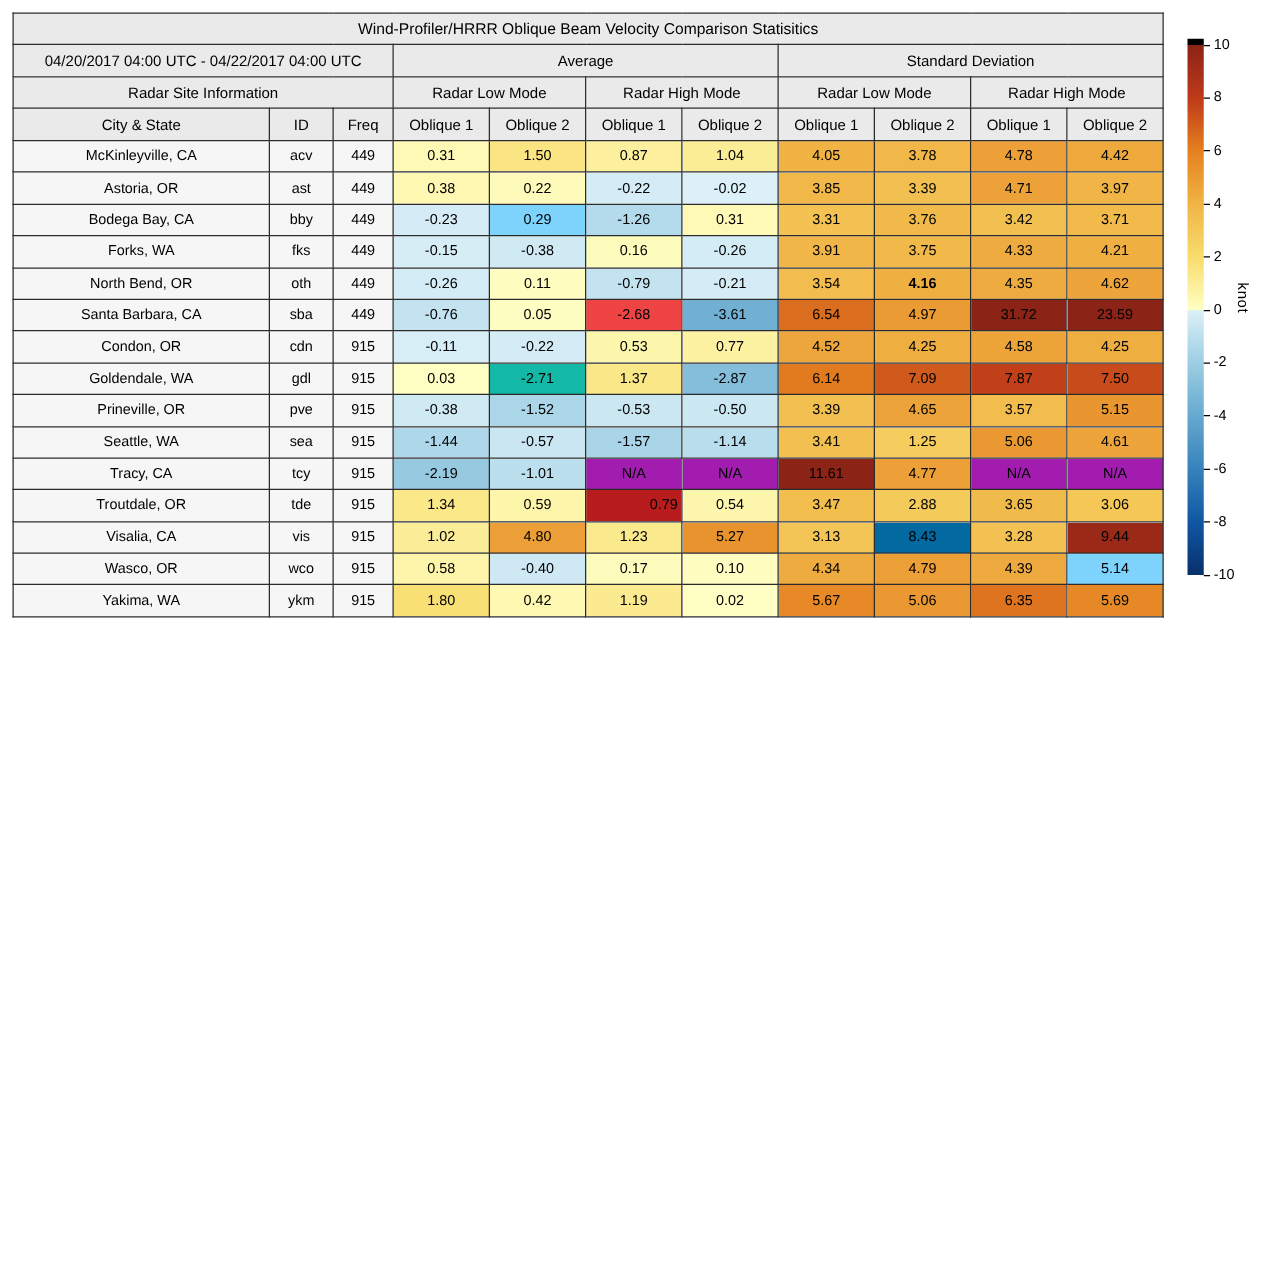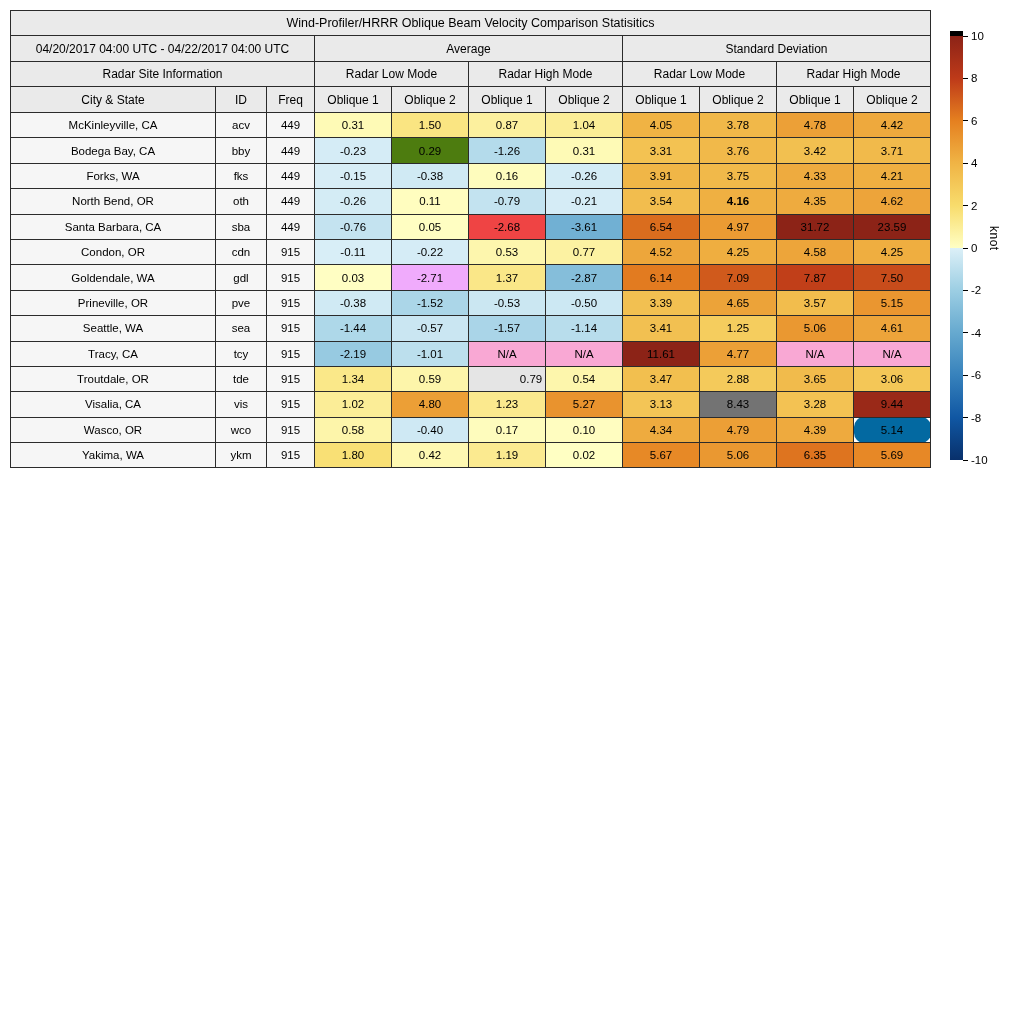--- a/index.html
+++ b/index.html
@@ -29,21 +29,21 @@
   }
   tr.r-title  { height: 25px; }
   tr.r-group  { height: 26px; margin-top: 38px; }
   tr.r-mode   { height: 25px; }
   tr.r-cols   { height: 26px; }
   tr.r-data   { height: 25.4px; }
   .hdr  { background: #eaeaea; font-size: 12px; }
   .titlecell { background: #eaeaea; font-size: 12.5px; }
   .lblcell { background: #f6f6f6; font-size: 11.5px; }
   .valcell { font-size: 11.5px; }
-  .nacell  { background: #f9a8d4; font-size: 11.5px; }
+  .nacell  { background: #a21caf; font-size: 11.5px; }
 
   
   #colorbar-area { position: absolute; left: 950px; top: 31px; width: 74px; height: 434px; }
   #colorbar-overcap { position: absolute; left: 0; top: 0; width: 13px; height: 5px; }
   #colorbar-gradient { position: absolute; left: 0; top: 5px; width: 13px; height: 424px; }
   .cb-tick {
     position: absolute; left: 13px; width: 5px; height: 1px; background: #000;
   }
   .cb-ticklabel {
     position: absolute; left: 21px; width: 40px; height: 16px;
@@ -112,25 +112,38 @@
           <td class="valcell" style="background: rgb(254, 250, 182);">0.31</td>
           <td class="valcell" style="background: rgb(250, 229, 130);">1.50</td>
           <td class="valcell" style="background: rgb(252, 240, 158);">0.87</td>
           <td class="valcell" style="background: rgb(251, 237, 150);">1.04</td>
           <td class="valcell" style="background: rgb(240, 179, 68);">4.05</td>
           <td class="valcell" style="background: rgb(241, 184, 73);">3.78</td>
           <td class="valcell" style="background: rgb(236, 160, 55);">4.78</td>
           <td class="valcell" style="background: rgb(238, 169, 61);">4.42</td>
         </tr>
         <tr class="r-data">
+          <td class="lblcell">Astoria, OR</td>
+          <td class="lblcell">ast</td>
+          <td class="lblcell">449</td>
+          <td class="valcell" style="background: rgb(254, 248, 179);">0.38</td>
+          <td class="valcell" style="background: rgb(254, 251, 186);">0.22</td>
+          <td class="valcell" style="background: rgb(213, 236, 246);">-0.22</td>
+          <td class="valcell" style="background: rgb(219, 240, 248);">-0.02</td>
+          <td class="valcell" style="background: rgb(241, 183, 72);">3.85</td>
+          <td class="valcell" style="background: rgb(242, 192, 81);">3.39</td>
+          <td class="valcell" style="background: rgb(236, 162, 56);">4.71</td>
+          <td class="valcell" style="background: rgb(240, 181, 70);">3.97</td>
+        </tr>
+        <tr class="r-data">
           <td class="lblcell">Bodega Bay, CA</td>
           <td class="lblcell">bby</td>
           <td class="lblcell">449</td>
           <td class="valcell" style="background: rgb(213, 236, 246);">-0.23</td>
-          <td class="valcell" style="background: #4d7c0f;">0.29</td>
+          <td class="valcell" style="background: #7dd3fc;">0.29</td>
           <td class="valcell" style="background: rgb(180, 219, 235);">-1.26</td>
           <td class="valcell" style="background: rgb(254, 250, 182);">0.31</td>
           <td class="valcell" style="background: rgb(243, 194, 82);">3.31</td>
           <td class="valcell" style="background: rgb(241, 185, 74);">3.76</td>
           <td class="valcell" style="background: rgb(242, 192, 80);">3.42</td>
           <td class="valcell" style="background: rgb(241, 186, 75);">3.71</td>
         </tr>
         <tr class="r-data">
           <td class="lblcell">Forks, WA</td>
           <td class="lblcell">fks</td>
@@ -181,21 +194,21 @@
           <td class="valcell" style="background: rgb(237, 166, 59);">4.52</td>
           <td class="valcell" style="background: rgb(239, 174, 64);">4.25</td>
           <td class="valcell" style="background: rgb(237, 165, 58);">4.58</td>
           <td class="valcell" style="background: rgb(239, 174, 64);">4.25</td>
         </tr>
         <tr class="r-data">
           <td class="lblcell">Goldendale, WA</td>
           <td class="lblcell">gdl</td>
           <td class="lblcell">915</td>
           <td class="valcell" style="background: rgb(255, 254, 195);">0.03</td>
-          <td class="valcell" style="background: #f0abfc;">-2.71</td>
+          <td class="valcell" style="background: #14b8a6;">-2.71</td>
           <td class="valcell" style="background: rgb(250, 231, 136);">1.37</td>
           <td class="valcell" style="background: rgb(133, 190, 218);">-2.87</td>
           <td class="valcell" style="background: rgb(226, 123, 32);">6.14</td>
           <td class="valcell" style="background: rgb(208, 90, 28);">7.09</td>
           <td class="valcell" style="background: rgb(193, 63, 25);">7.87</td>
           <td class="valcell" style="background: rgb(200, 76, 27);">7.50</td>
         </tr>
         <tr class="r-data">
           <td class="lblcell">Prineville, OR</td>
           <td class="lblcell">pve</td>
@@ -234,52 +247,52 @@
           <td class="valcell" style="background: rgb(236, 160, 55);">4.77</td>
           <td class="nacell">N/A</td>
           <td class="nacell">N/A</td>
         </tr>
         <tr class="r-data">
           <td class="lblcell">Troutdale, OR</td>
           <td class="lblcell">tde</td>
           <td class="lblcell">915</td>
           <td class="valcell" style="background: rgb(250, 232, 137);">1.34</td>
           <td class="valcell" style="background: rgb(253, 245, 170);">0.59</td>
-          <td class="valcell" style="background: #e5e5e5; padding-left: 48px;">0.79</td>
+          <td class="valcell" style="background: #b91c1c; padding-left: 48px;">0.79</td>
           <td class="valcell" style="background: rgb(253, 246, 172);">0.54</td>
           <td class="valcell" style="background: rgb(242, 191, 79);">3.47</td>
           <td class="valcell" style="background: rgb(244, 202, 91);">2.88</td>
           <td class="valcell" style="background: rgb(241, 187, 76);">3.65</td>
           <td class="valcell" style="background: rgb(244, 199, 87);">3.06</td>
         </tr>
         <tr class="r-data">
           <td class="lblcell">Visalia, CA</td>
           <td class="lblcell">vis</td>
           <td class="lblcell">915</td>
           <td class="valcell" style="background: rgb(251, 237, 151);">1.02</td>
           <td class="valcell" style="background: rgb(236, 159, 54);">4.80</td>
           <td class="valcell" style="background: rgb(251, 233, 142);">1.23</td>
           <td class="valcell" style="background: rgb(233, 147, 46); margin-left: 28px;">5.27</td>
           <td class="valcell" style="background: rgb(243, 197, 86);">3.13</td>
-          <td class="valcell" style="background: #737373; margin-left: 10px;">8.43</td>
+          <td class="valcell" style="background: #0369a1; margin-left: 10px;">8.43</td>
           <td class="valcell" style="background: rgb(243, 194, 83);">3.28</td>
           <td class="valcell" style="background: rgb(154, 41, 24);">9.44</td>
         </tr>
         <tr class="r-data">
           <td class="lblcell">Wasco, OR</td>
           <td class="lblcell">wco</td>
           <td class="lblcell">915</td>
           <td class="valcell" style="background: rgb(253, 245, 170);">0.58</td>
           <td class="valcell" style="background: rgb(207, 233, 244);">-0.40</td>
           <td class="valcell" style="background: rgb(254, 252, 189);">0.17</td>
           <td class="valcell" style="background: rgb(255, 253, 192);">0.10</td>
           <td class="valcell" style="background: rgb(238, 171, 63);">4.34</td>
           <td class="valcell" style="background: rgb(236, 159, 54);">4.79</td>
           <td class="valcell" style="background: rgb(238, 170, 62); margin-left: 36px;">4.39</td>
-          <td class="valcell" style="background: #0369a1; border-radius: 10px;">5.14</td>
+          <td class="valcell" style="background: #7dd3fc;">5.14</td>
         </tr>
         <tr class="r-data">
           <td class="lblcell">Yakima, WA</td>
           <td class="lblcell">ykm</td>
           <td class="lblcell">915</td>
           <td class="valcell" style="background: rgb(249, 224, 117);">1.80</td>
           <td class="valcell" style="background: rgb(254, 248, 178);">0.42</td>
           <td class="valcell" style="background: rgb(251, 234, 144);">1.19</td>
           <td class="valcell" style="background: rgb(255, 255, 195);">0.02</td>
           <td class="valcell" style="background: rgb(231, 137, 38);">5.67</td>

